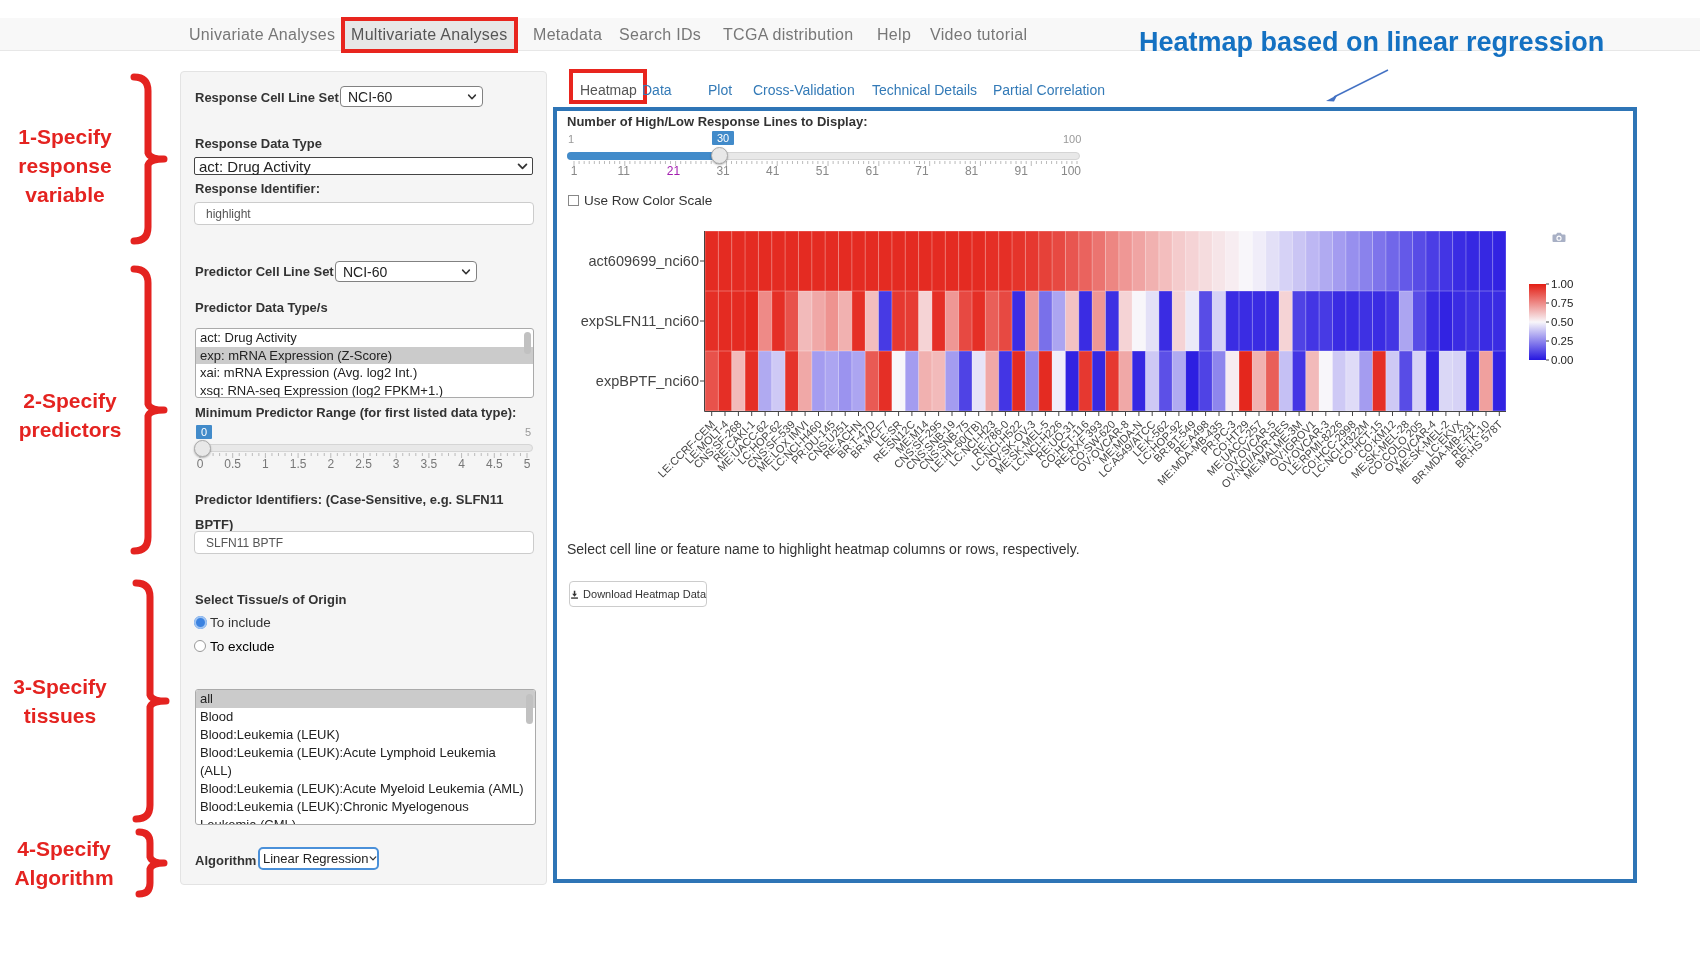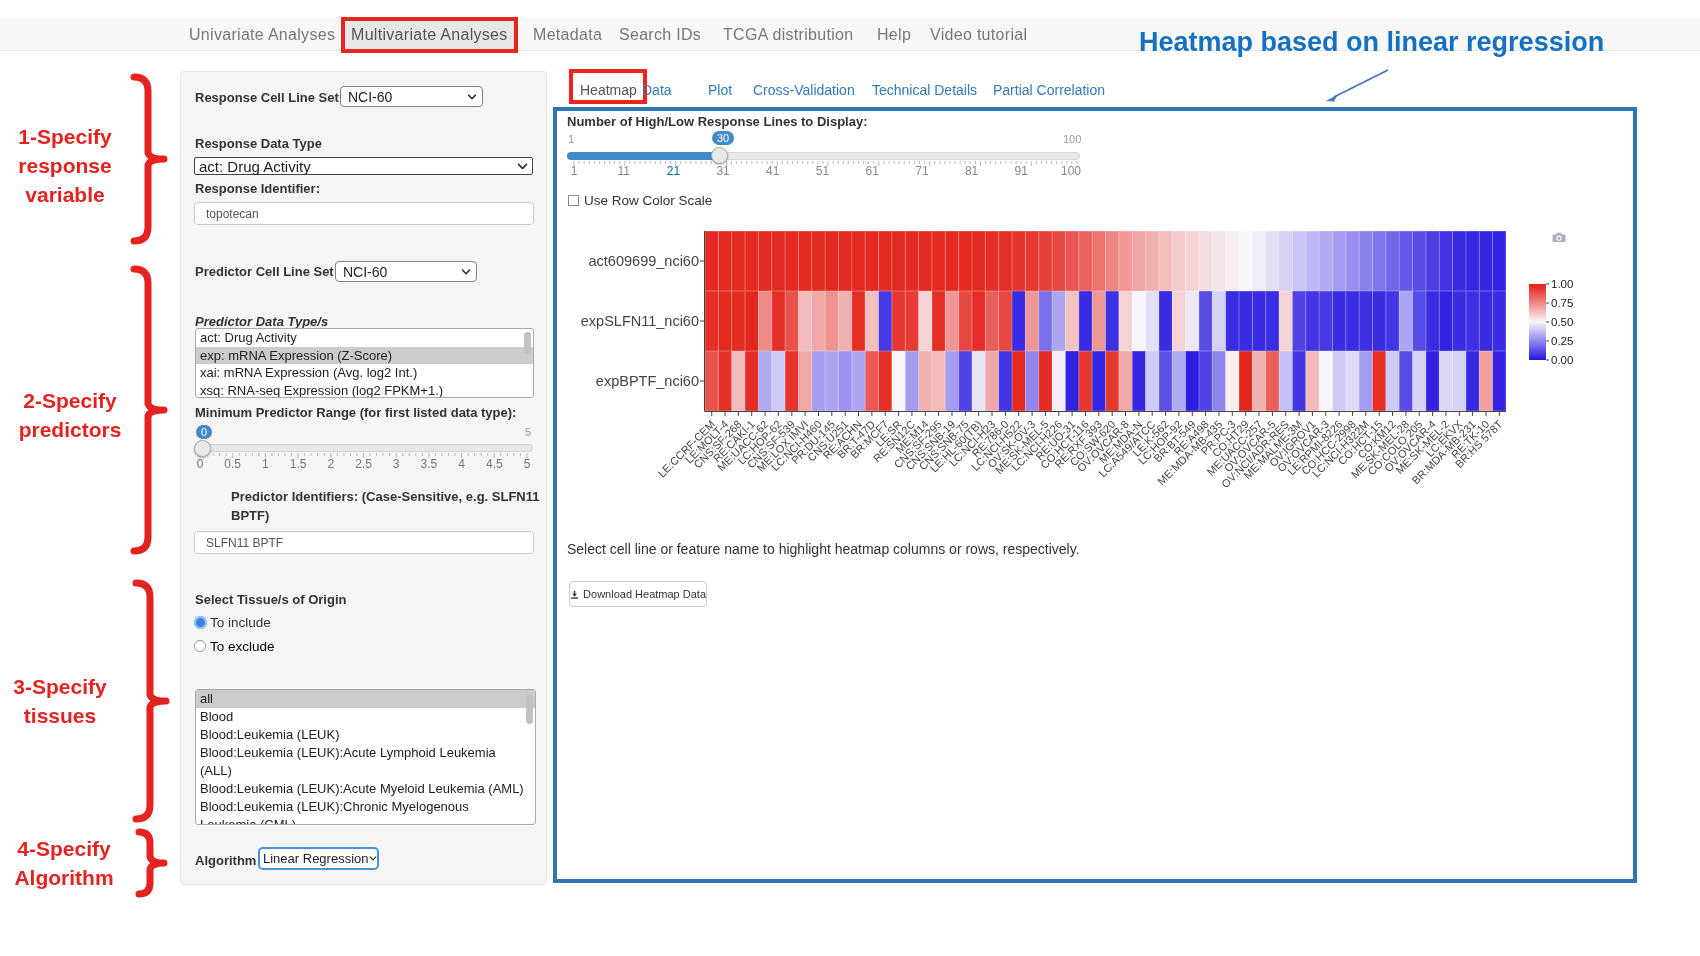--- a/index.html
+++ b/index.html
@@ -13,21 +13,21 @@
 .sidebar { position:absolute; left:180px; top:71px; width:367px; height:814px; background:#f5f5f5; border:1px solid #e3e3e3; border-radius:4px; }
 .lbl { position:absolute; font-size:13px; font-weight:bold; color:#333; }
 .selbox { position:absolute; background:#fff; border:1px solid #818181; border-radius:4px; display:flex; align-items:center; justify-content:space-between; padding:0 5px 0 7px; font-size:14px; color:#222; white-space:nowrap; }
 .inputbox { position:absolute; background:#fff; border:1px solid #ccc; border-radius:4px; font-size:12px; color:#555; display:flex; align-items:center; padding-left:11px; }
 .listbox { position:absolute; background:#fff; border:1px solid #aaa; border-radius:3px; overflow:hidden; }
 .opt { font-size:13px; color:#222; padding-left:4px; white-space:nowrap; }
 .optsel { background:#cbcbcb; }
 .sb-thumb { position:absolute; right:2px; width:7px; border-radius:4px; background:#c1c1c1; }
 .ticklab { position:absolute; font-size:11px; color:#999; }
 .ticklab2 { position:absolute; font-size:12px; color:#777; transform:translateX(-50%); }
-.chip { position:absolute; background:#428bca; color:#fff; font-size:11px; border-radius:7px; padding:1px 5px; }
+.chip { position:absolute; background:#428bca; color:#fff; font-size:11px; border-radius:1px; padding:1px 5px; }
 .track { position:absolute; height:8px; background:#e8e8e8; border:1px solid #d5d5d5; border-radius:4px; }
 .trackfill { position:absolute; height:8px; background:#428bca; border-radius:4px 0 0 4px; }
 .handle { position:absolute; width:17px; height:17px; border-radius:50%; background:#e8e8e8; border:1px solid #aaa; box-shadow:0 1px 2px rgba(0,0,0,0.3); }
 .red { color:#e42320; font-weight:bold; }
 
 </style></head><body>
 <div id="page">
 <div class="navbar"></div>
 <div class="abs" style="left:345px; top:18px; width:169px; height:33px; background:#e7e7e7;"></div>
 <div class="nav-item" style="left:189px">Univariate Analyses</div>
@@ -62,29 +62,29 @@
       </svg>
     </div>
 <div class="lbl" style="left:195px; top:136px;">Response Data Type</div>
 <div class="selbox" style="left:194px; top:157px; width:339px; height:18px; border-color:#444; border-radius:2px; padding:0 4px 0 4px;">
       <span style="font-size:15px;">act: Drug Activity</span>
       <svg width="11" height="7" viewBox="0 0 12 8" style="flex:0 0 auto">
         <path d="M1.5 1.5 L6 6.2 L10.5 1.5" fill="none" stroke="#333" stroke-width="2" stroke-linecap="round" stroke-linejoin="round"></path>
       </svg>
     </div>
 <div class="lbl" style="left:195px; top:181px;">Response Identifier:</div>
-<div class="inputbox" style="left:194px; top:202px; width:340px; height:23px;">topotecan</div>
+<div class="inputbox" style="left:194px; top:202px; width:340px; height:23px;">highlight</div>
 <div class="lbl" style="left:195px; top:264px;">Predictor Cell Line Set</div>
 <div class="selbox" style="left:335px; top:261px; width:142px; height:21px;">
       <span>NCI-60</span>
       <svg width="10" height="6" viewBox="0 0 12 8" style="flex:0 0 auto">
         <path d="M1.5 1.5 L6 6.2 L10.5 1.5" fill="none" stroke="#333" stroke-width="2" stroke-linecap="round" stroke-linejoin="round"></path>
       </svg>
     </div>
-<div class="lbl" style="left:195px; top:314px;font-style:italic;">Predictor Data Type/s</div>
+<div class="lbl" style="left:195px; top:300px;">Predictor Data Type/s</div>
 <div class="listbox" style="left:195px; top:328px; width:339px; height:70px;">
 <div class="opt" style="height:17.5px; line-height:17.5px;">act: Drug Activity</div>
 <div class="opt optsel" style="height:17.5px; line-height:17.5px;">exp: mRNA Expression (Z-Score)</div>
 <div class="opt" style="height:17.5px; line-height:17.5px;">xai: mRNA Expression (Avg. log2 Int.)</div>
 <div class="opt" style="height:17.5px; line-height:17.5px;">xsq: RNA-seq Expression (log2 FPKM+1.)</div>
 <div class="sb-thumb" style="top:3px; height:22px;"></div>
 </div>
 <div class="lbl" style="left:195px; top:405px;">Minimum Predictor Range (for first listed data type):</div>
 <div class="chip" style="left:196px; top:425px;">0</div>
 <div class="ticklab" style="left:525px; top:426px;">5</div>
@@ -148,21 +148,21 @@
 <line x1="286.22" y1="0" x2="286.22" y2="3" stroke="#bbb" stroke-width="1"></line>
 <line x1="292.76" y1="0" x2="292.76" y2="3" stroke="#bbb" stroke-width="1"></line>
 <line x1="299.30" y1="0" x2="299.30" y2="5" stroke="#bbb" stroke-width="1"></line>
 <line x1="305.84" y1="0" x2="305.84" y2="3" stroke="#bbb" stroke-width="1"></line>
 <line x1="312.38" y1="0" x2="312.38" y2="3" stroke="#bbb" stroke-width="1"></line>
 <line x1="318.92" y1="0" x2="318.92" y2="3" stroke="#bbb" stroke-width="1"></line>
 <line x1="325.46" y1="0" x2="325.46" y2="3" stroke="#bbb" stroke-width="1"></line>
 <line x1="332.00" y1="0" x2="332.00" y2="5" stroke="#bbb" stroke-width="1"></line>
 </svg>
 <div class="handle" style="left:194px; top:440px;"></div>
-<div class="lbl" style="left:195px; top:487px; width:335px; line-height:19px;margin-left:36px;">Predictor Identifiers: (Case-Sensitive, e.g. SLFN11 BPTF)</div>
+<div class="lbl" style="left:195px; top:487px; width:335px; line-height:25px;">Predictor Identifiers: (Case-Sensitive, e.g. SLFN11 BPTF)</div>
 <div class="inputbox" style="left:194px; top:531px; width:340px; height:23px;">SLFN11 BPTF</div>
 <div class="lbl" style="left:195px; top:592px;">Select Tissue/s of Origin</div>
 <div class="abs" style="left:194px; top:616px; width:13px; height:13px; border-radius:50%; background:#3b82e0; box-shadow:inset 0 0 0 2px #9ec3f2;"></div>
 <div class="abs" style="left:210px; top:615px; font-size:13.5px; color:#333;">To include</div>
 <div class="abs" style="left:194px; top:640px; width:12px; height:12px; border-radius:50%; background:#fff; border:1px solid #999;"></div>
 <div class="abs" style="left:210px; top:639px; font-size:13.5px; color:#000000;">To exclude</div>
 <div class="listbox" style="left:195px; top:689px; width:341px; height:136px;">
 <div class="opt optsel" style="height:18px; line-height:18px;">all</div>
 <div class="opt" style="height:18px; line-height:18px;">Blood</div>
 <div class="opt" style="height:18px; line-height:18px;">Blood:Leukemia (LEUK)</div>
@@ -189,21 +189,21 @@
 <div class="tab" style="left:993px;">Partial Correlation</div>
 <div class="bluebox"></div>
 <div class="lbl" style="left:567px; top:114px;">Number of High/Low Response Lines to Display:</div>
 <div class="ticklab" style="left:568px; top:133px;">1</div>
 <div class="ticklab" style="left:1063px; top:133px;">100</div>
 <div class="chip" style="left:712px; top:131px;">30</div>
 <div class="track" style="left:567px; top:152px; width:513px;"></div>
 <div class="trackfill" style="left:567px; top:152px; width:153px;"></div>
 <div class="ticklab2" style="left:574.0px; top:164px; color:#888;">1</div>
 <div class="ticklab2" style="left:623.7px; top:164px; color:#888;">11</div>
-<div class="ticklab2" style="left:673.4px; top:164px; color:#0369a1;">21</div>
+<div class="ticklab2" style="left:673.4px; top:164px; color:#a21caf;">21</div>
 <div class="ticklab2" style="left:723.1px; top:164px; color:#888;">31</div>
 <div class="ticklab2" style="left:772.8px; top:164px; color:#888;">41</div>
 <div class="ticklab2" style="left:822.5px; top:164px; color:#888;">51</div>
 <div class="ticklab2" style="left:872.2px; top:164px; color:#888;">61</div>
 <div class="ticklab2" style="left:921.9px; top:164px; color:#888;">71</div>
 <div class="ticklab2" style="left:971.6px; top:164px; color:#888;">81</div>
 <div class="ticklab2" style="left:1021.3px; top:164px; color:#888;">91</div>
 <div class="ticklab2" style="left:1071.0px; top:164px; color:#888;">100</div>
 <svg class="abs" style="left:567px; top:161px;" width="514" height="8" viewBox="0 0 514 8">
 <line x1="7.00" y1="0" x2="7.00" y2="5" stroke="#bbb" stroke-width="1"></line>

